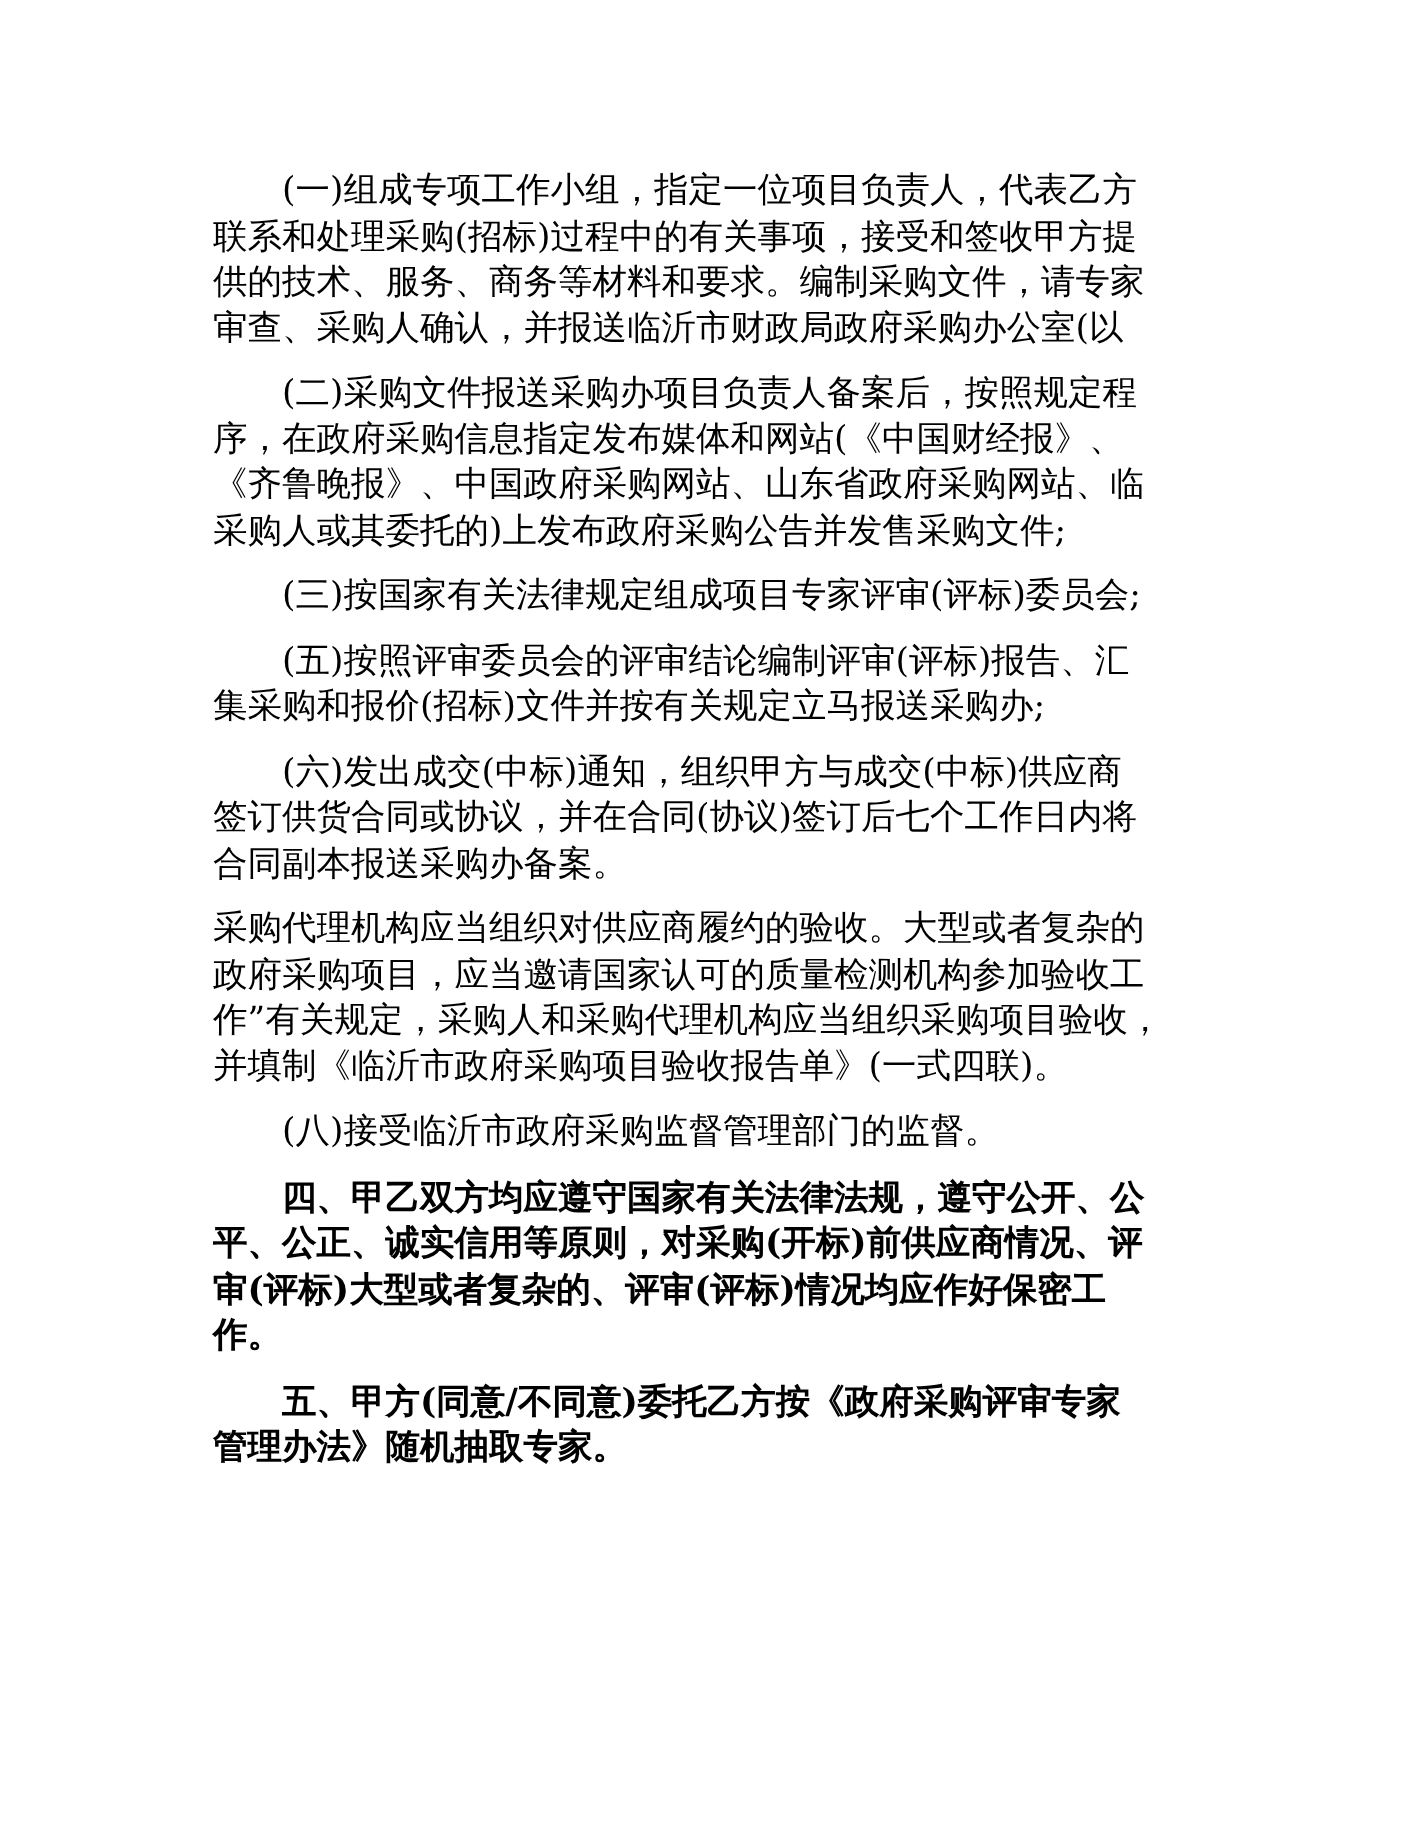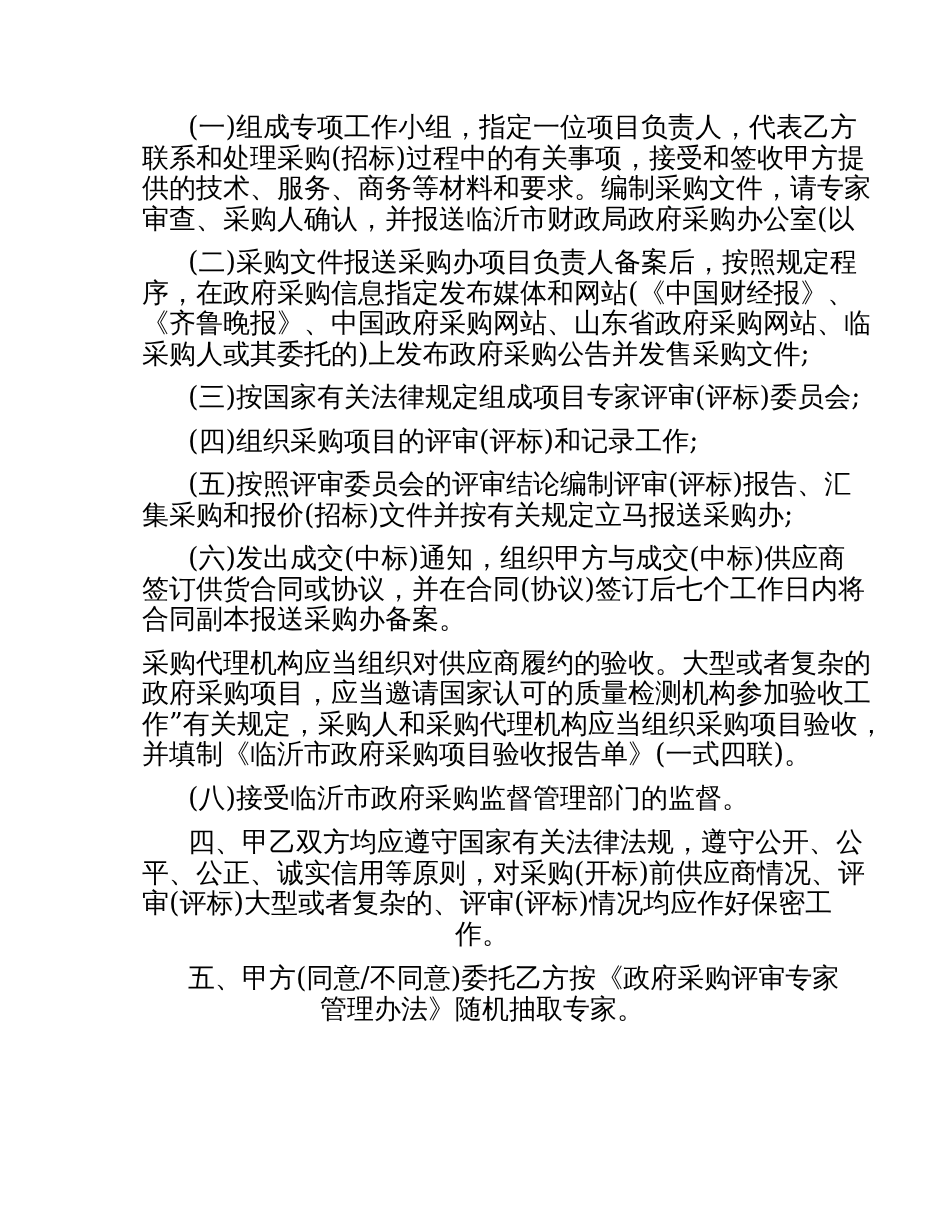--- a/index.html
+++ b/index.html
@@ -16,33 +16,33 @@
       color: #000000;
     }
     .page {
       position: absolute;
       left: 142px;
       top: 112px;
       width: 680px;
     }
     .para {
       margin: 0;
-      font-size: 27px;
+      font-size: 23px;
       line-height: 30.5px;
       white-space: nowrap;
     }
     .para .line {
       display: block;
     }
     .para .line.indent {
       padding-left: 46px;
     }
     .gap-sm { margin-top: 13px; }
     .gap-md { margin-top: 14px; }
-    .bold { font-weight: normal; text-align: center; }
+    .bold { font-weight: bold; }
   </style>
 </head>
 <body>
 
 <div class="page">
 
   <p class="para">
     <span class="line indent">(一)组成专项工作小组，指定一位项目负责人，代表乙方</span>
     <span class="line">联系和处理采购(招标)过程中的有关事项，接受和签收甲方提</span>
     <span class="line">供的技术、服务、商务等材料和要求。编制采购文件，请专家</span>
@@ -53,23 +53,20 @@
     <span class="line indent">(二)采购文件报送采购办项目负责人备案后，按照规定程</span>
     <span class="line">序，在政府采购信息指定发布媒体和网站(《中国财经报》、</span>
     <span class="line">《齐鲁晚报》、中国政府采购网站、山东省政府采购网站、临</span>
     <span class="line">采购人或其委托的)上发布政府采购公告并发售采购文件;</span>
   </p>
 
   <p class="para gap-sm">
     <span class="line indent">(三)按国家有关法律规定组成项目专家评审(评标)委员会;</span>
   </p>
 
-  <p class="para gap-sm">
-    <span class="line indent">(四)组织采购项目的评审(评标)和记录工作;</span>
-  </p>
 
   <p class="para gap-sm">
     <span class="line indent">(五)按照评审委员会的评审结论编制评审(评标)报告、汇</span>
     <span class="line">集采购和报价(招标)文件并按有关规定立马报送采购办;</span>
   </p>
 
   <p class="para gap-sm">
     <span class="line indent">(六)发出成交(中标)通知，组织甲方与成交(中标)供应商</span>
     <span class="line">签订供货合同或协议，并在合同(协议)签订后七个工作日内将</span>
     <span class="line">合同副本报送采购办备案。</span>

